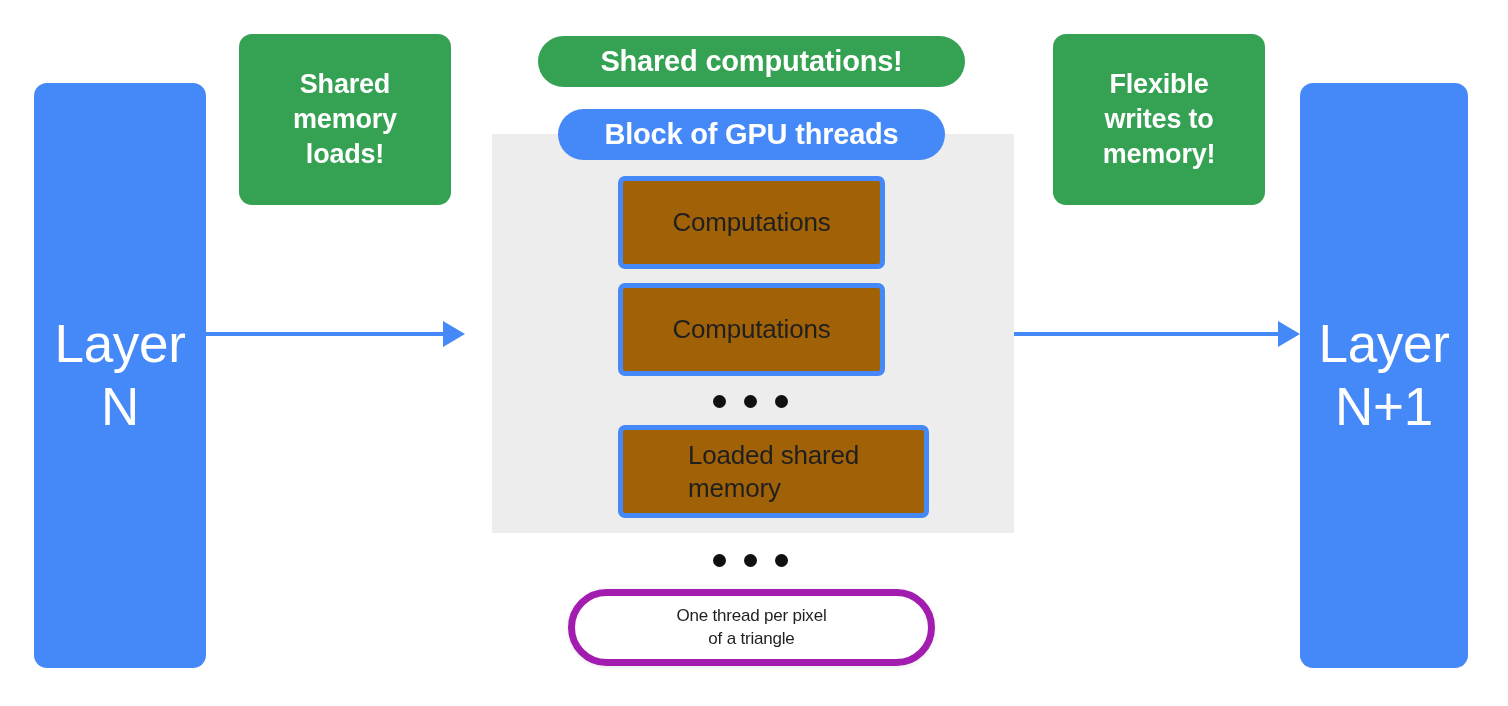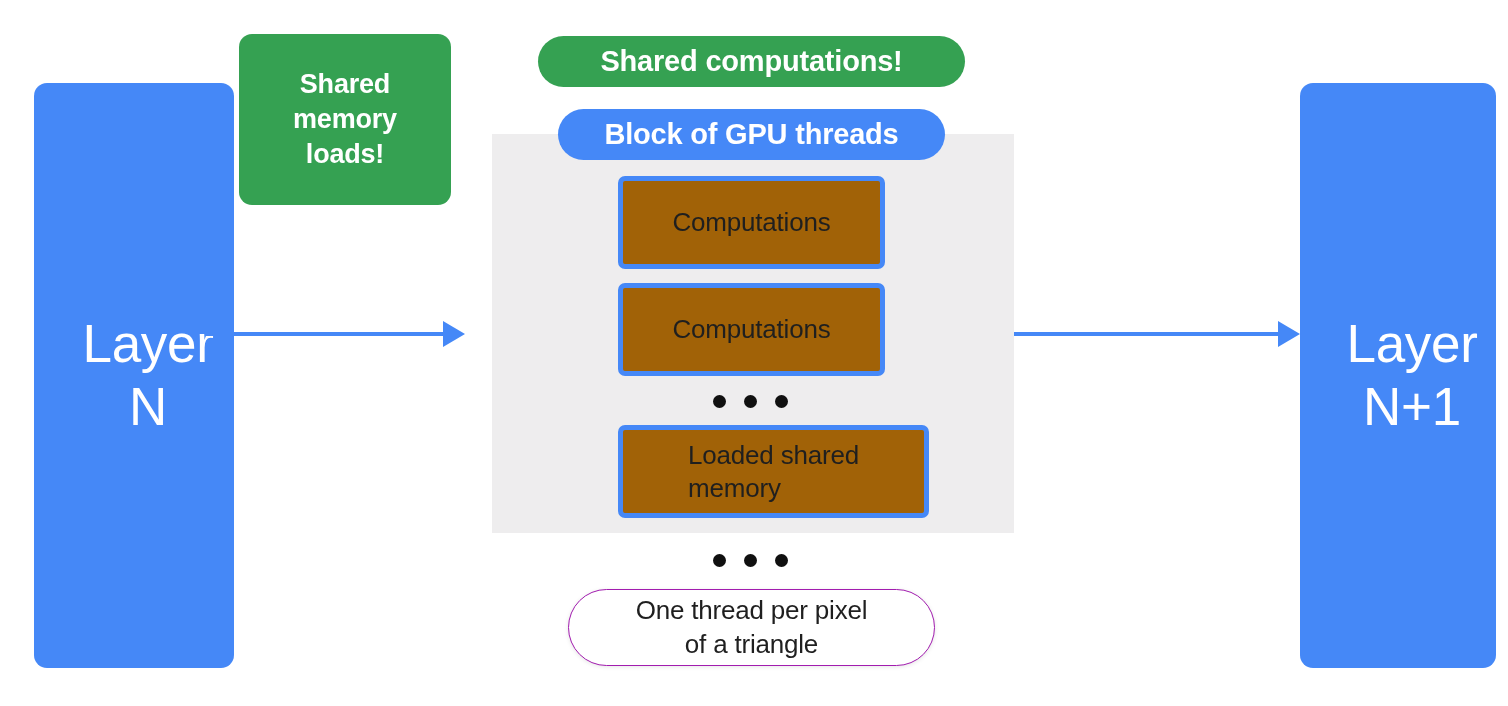--- a/index.html
+++ b/index.html
@@ -28,21 +28,20 @@
     display: flex;
     align-items: center;
     justify-content: center;
     text-align: center;
     color: #ffffff;
     font-size: 53px;
     line-height: 1.18;
     font-weight: 400;
     letter-spacing: -0.3px;
     white-space: pre-line;
-    padding-left: 28px;
   }
   #layer-n-bar  { left: 34px;   top: 83px; width: 172px; height: 585px; }
   #layer-n1-bar { left: 1300px; top: 83px; width: 168px; height: 585px; }
 
   
   .green-box {
     position: absolute;
     background: #35a152;
     border-radius: 13px;
     display: flex;
@@ -134,30 +133,30 @@
   #dots-outer { left: 713px; top: 554px; }
 
   
   #one-thread-callout {
     position: absolute;
     left: 568px;
     top: 589px;
     width: 367px;
     height: 77px;
     background: #ffffff;
-    border: 1px solid #a21caf;
+    border: 7px solid #a21caf;
     border-radius: 999px;
     box-sizing: border-box;
     box-shadow: 0 1px 4px rgba(0,0,0,0.10);
     display: flex;
     align-items: center;
     justify-content: center;
     text-align: center;
     color: #1f1f1f;
-    font-size: 26px;
+    font-size: 17px;
     line-height: 1.3;
     font-weight: 400;
     letter-spacing: -0.2px;
     white-space: pre-line;
   }
 
   
   .arrow {
     position: absolute;
     height: 26px;
@@ -221,17 +220,20 @@
   </div>
 
   <div id="one-thread-callout">One thread per pixel
 of a triangle</div>
 
   <div id="arrow-right" class="arrow">
     <div class="shaft"></div>
     <div class="head"></div>
   </div>
 
+  <div id="flexible-writes-box" class="green-box">Flexible
+writes to
+memory!</div>
 
   <div id="layer-n1-bar" class="layer-bar">Layer
 N+1</div>
 
 </div>
 
 </body></html>

